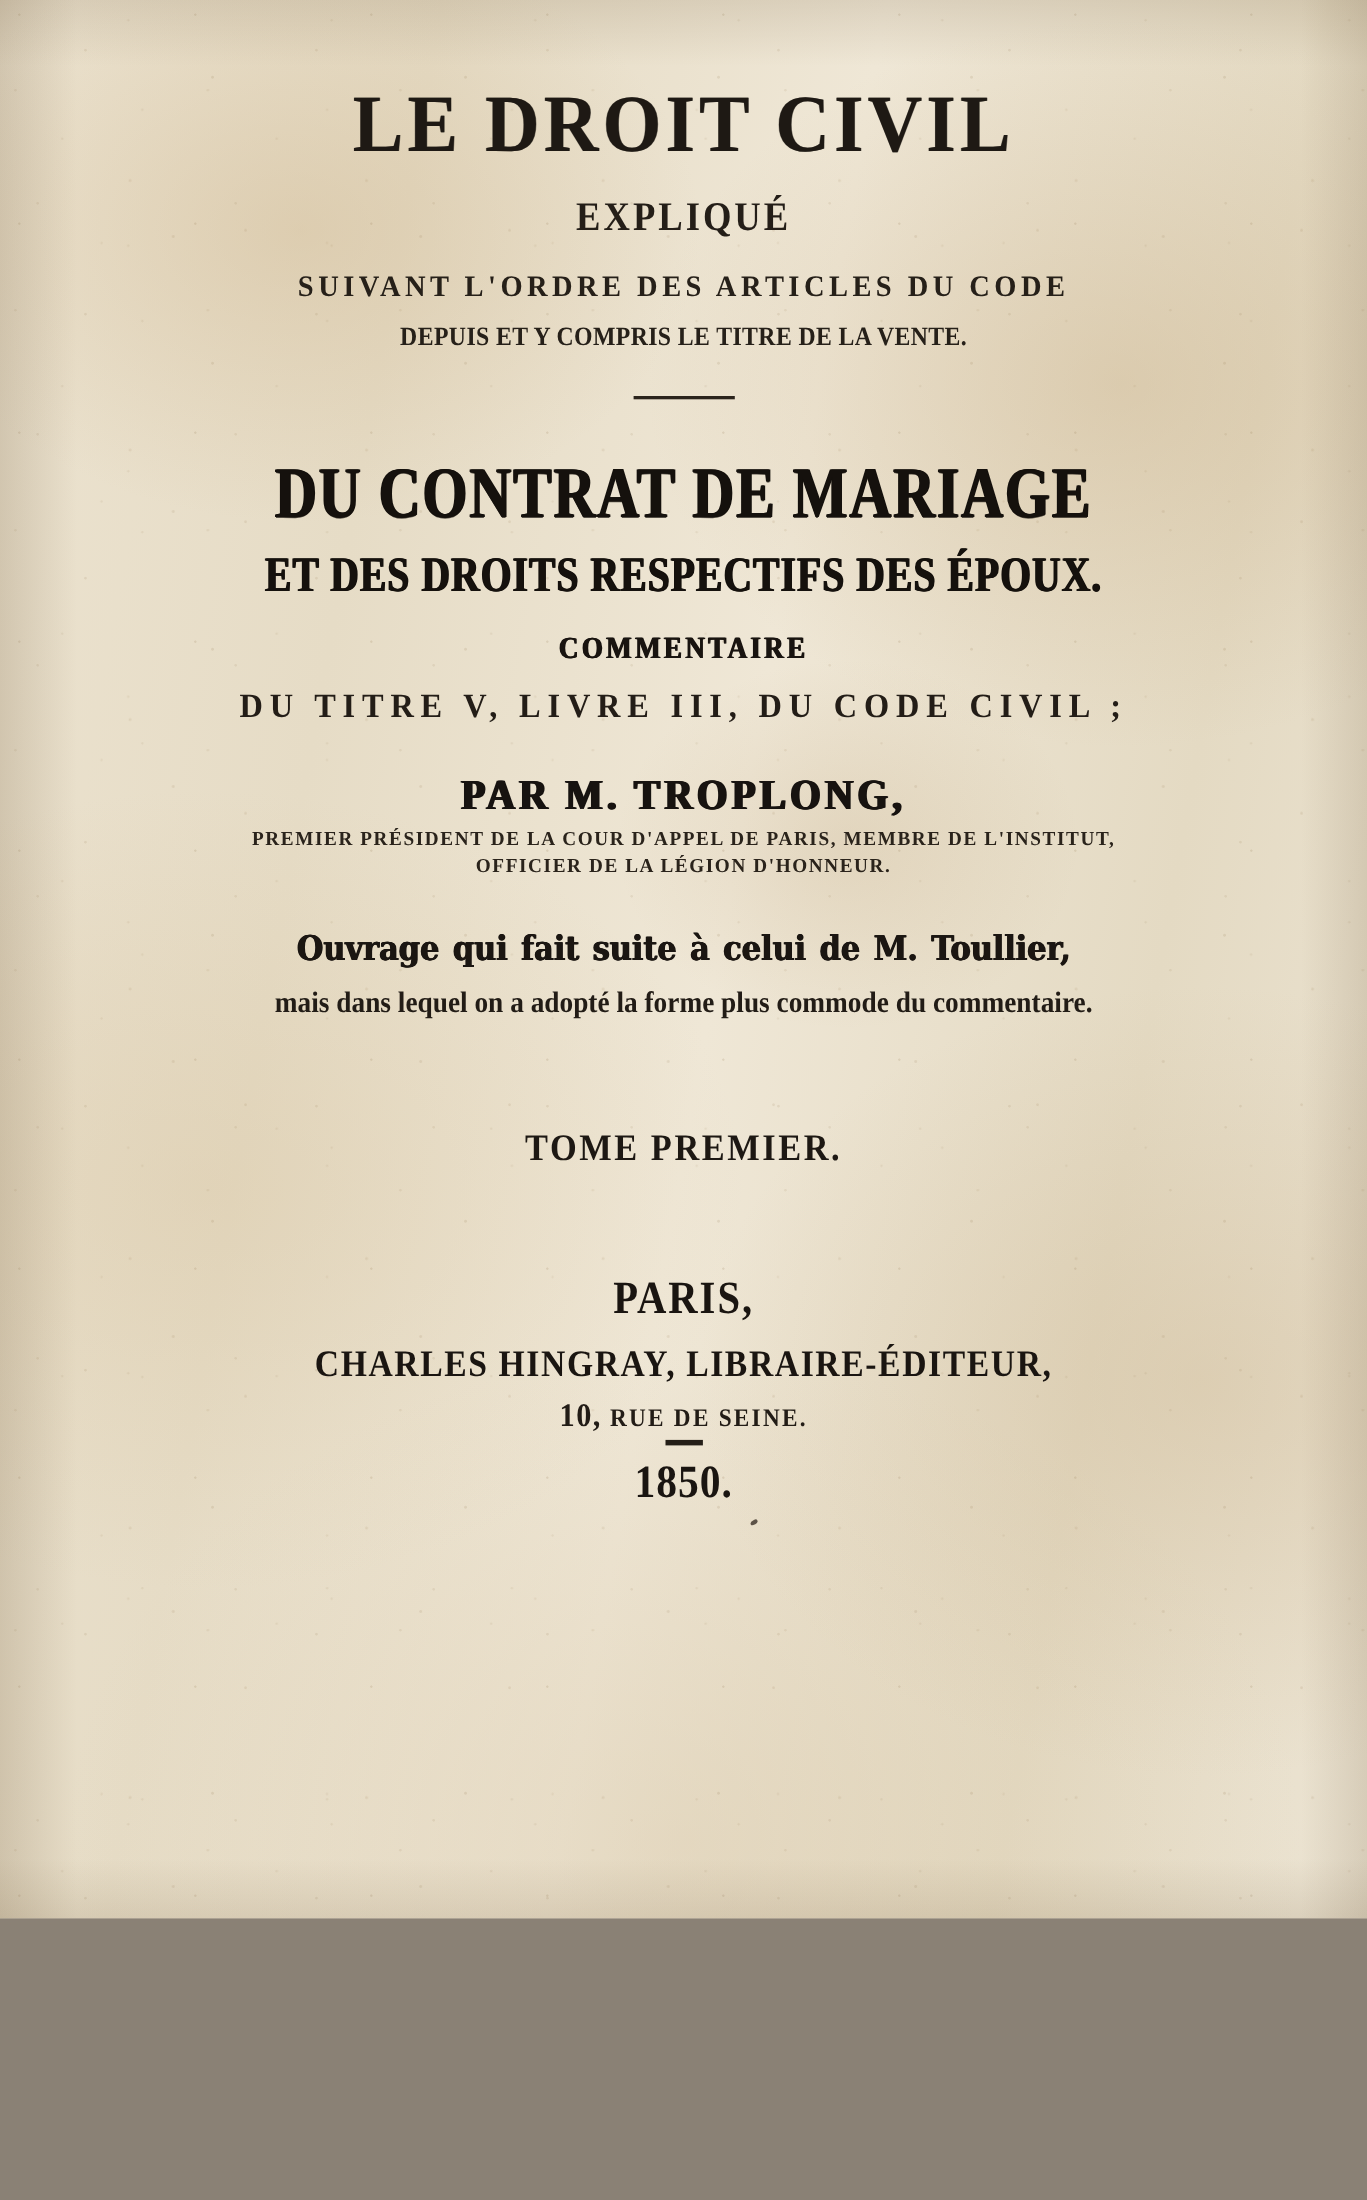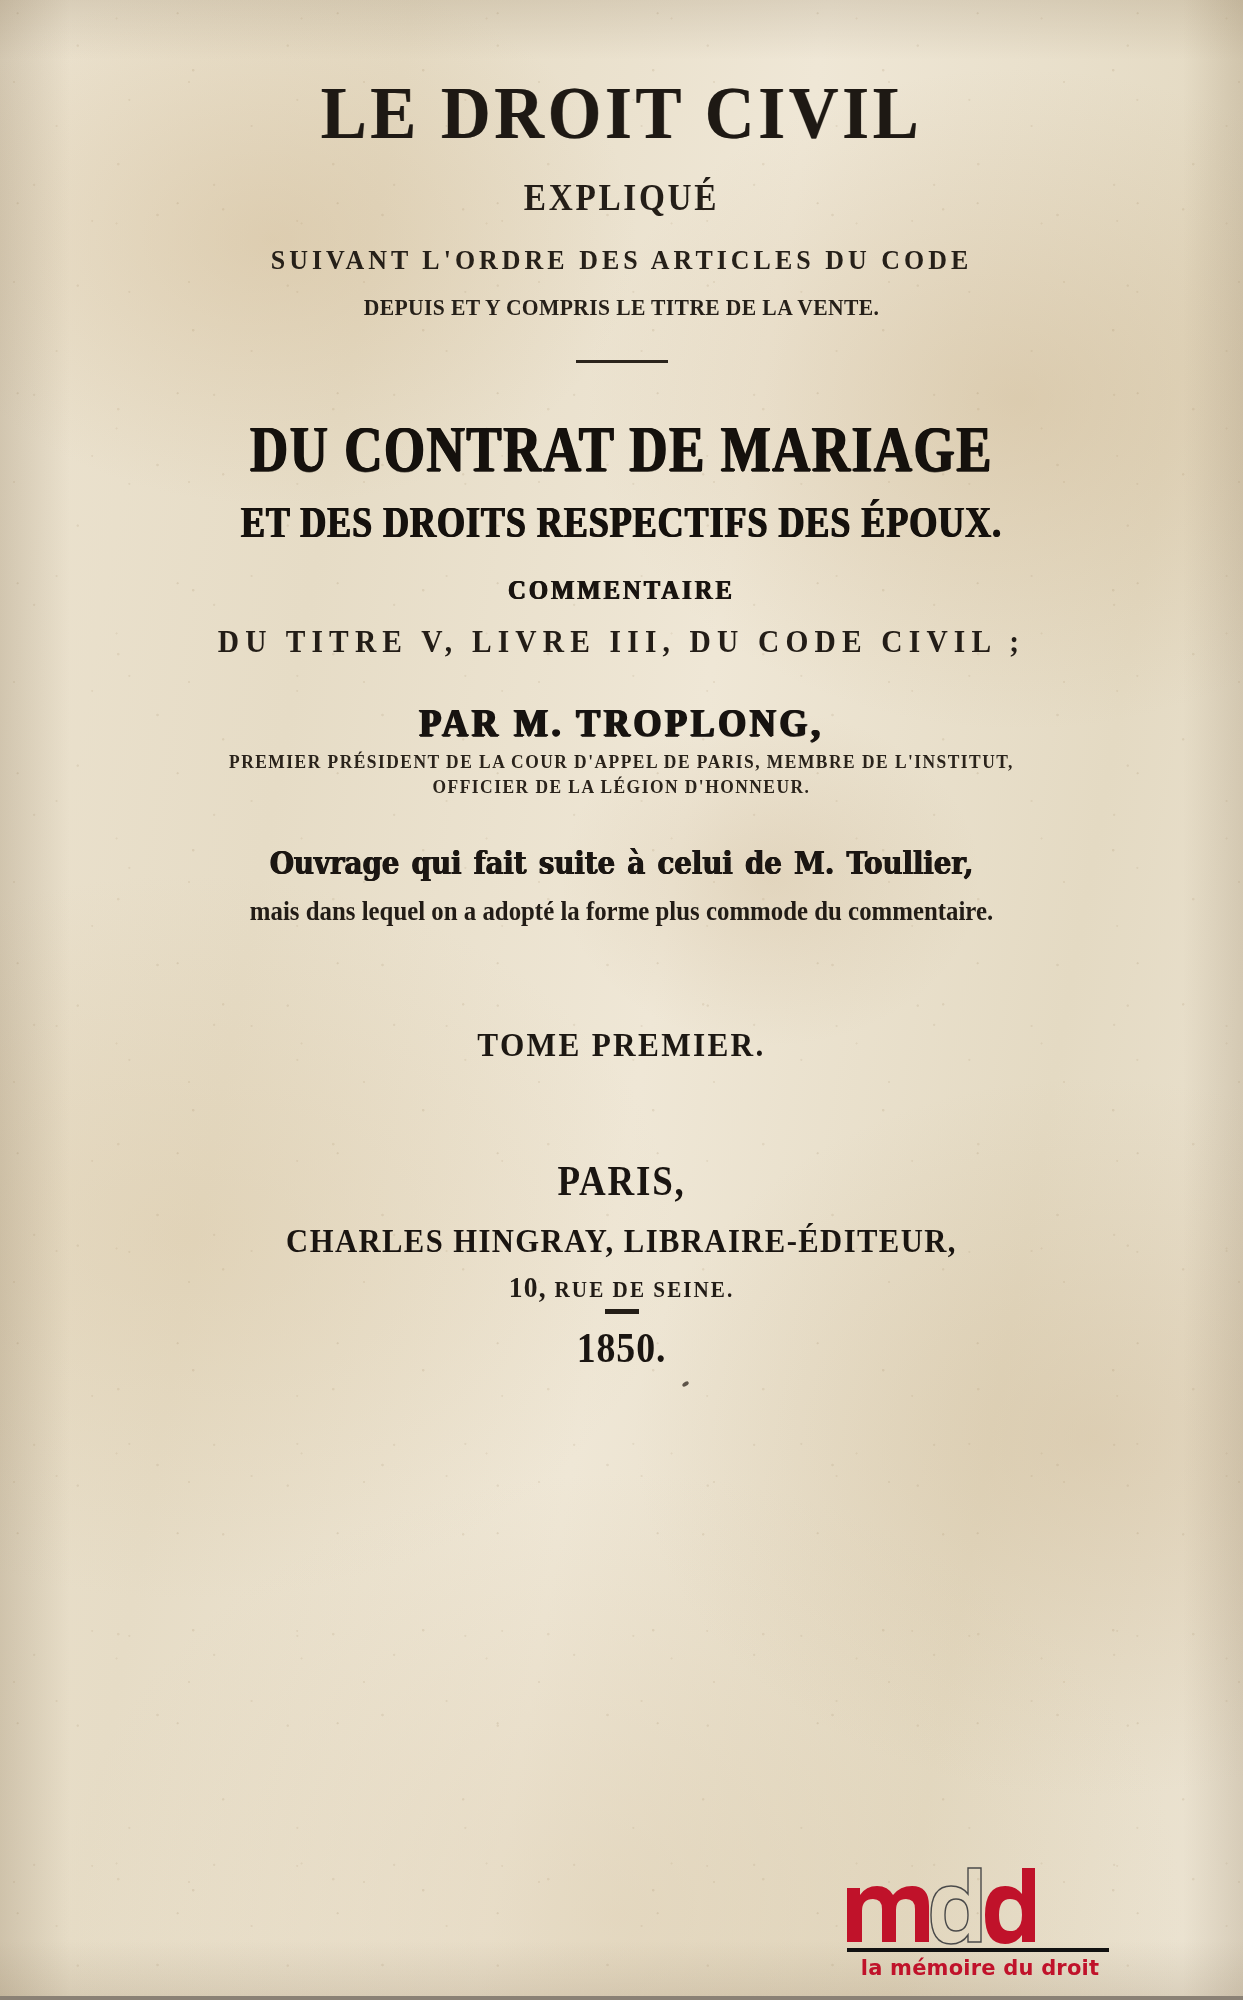--- a/index.html
+++ b/index.html
@@ -5,21 +5,21 @@
 <style>
   html, body {
     margin: 0;
     padding: 0;
     background: #8a8175;
   }
 
   .page {
     position: relative;
     width: 1243px;
-    height: 1996px;
+    height: 1744px;
     margin: 0 auto;
     overflow: hidden;
     background-color: #e8dfcb;
     background-image:
       radial-gradient(ellipse 520px 380px at 22% 12%, rgba(205,180,140,0.40) 0%, rgba(205,180,140,0) 70%),
       radial-gradient(ellipse 600px 460px at 82% 20%, rgba(198,172,131,0.38) 0%, rgba(198,172,131,0) 72%),
       radial-gradient(ellipse 700px 520px at 15% 62%, rgba(214,194,158,0.35) 0%, rgba(214,194,158,0) 70%),
       radial-gradient(ellipse 640px 500px at 88% 72%, rgba(200,176,138,0.34) 0%, rgba(200,176,138,0) 72%),
       radial-gradient(ellipse 760px 600px at 50% 96%, rgba(216,199,168,0.42) 0%, rgba(216,199,168,0) 74%),
       radial-gradient(ellipse 300px 240px at 62% 44%, rgba(188,160,118,0.22) 0%, rgba(188,160,118,0) 70%),

